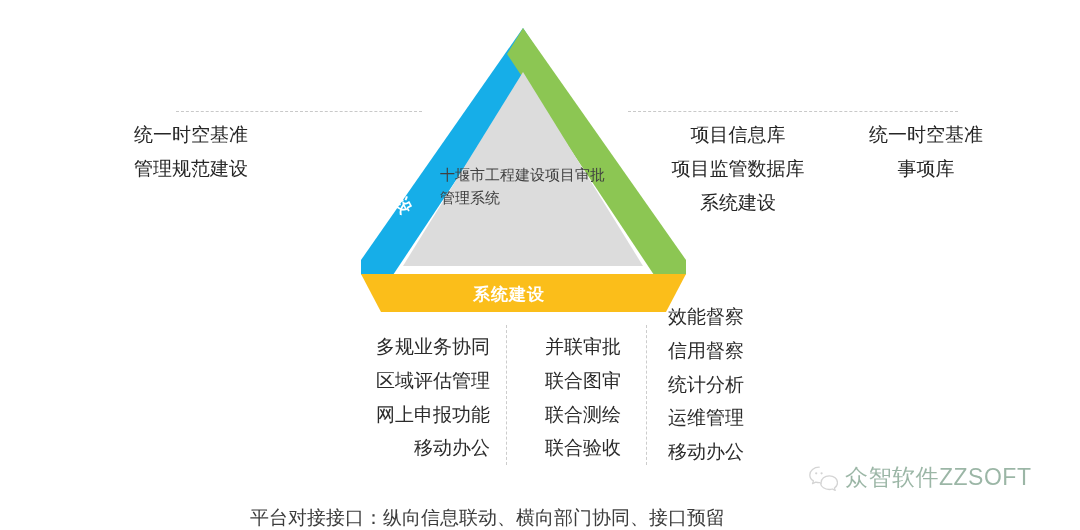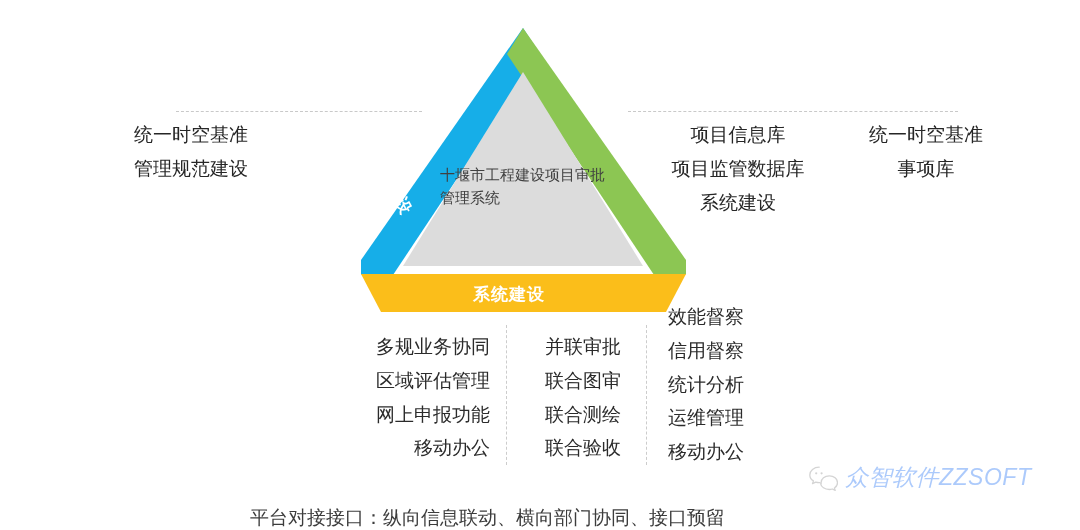--- a/index.html
+++ b/index.html
@@ -155,24 +155,23 @@
     position: absolute;
     left: 808px;
     top: 462px;
     display: flex;
     align-items: center;
     gap: 7px;
     opacity: 0.42;
   }
   .watermark .wm-text {
     font-size: 23px;
-    color: #3b82f6;
+    color: #14532d;
     letter-spacing: 0.5px;
     white-space: nowrap;
-    font-style: italic;
   }
   .wm-icon { display: block; }
 </style>
 </head>
 <body>
 
 <div class="stage">
 
   <div class="dash-line dash-left"></div>
   <div class="dash-line dash-right"></div>

